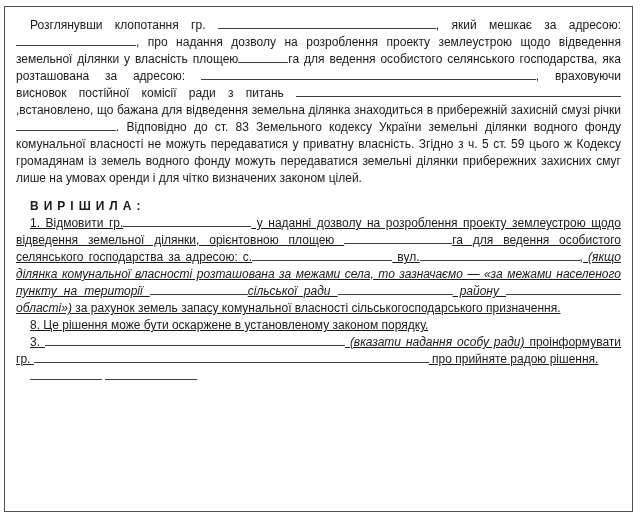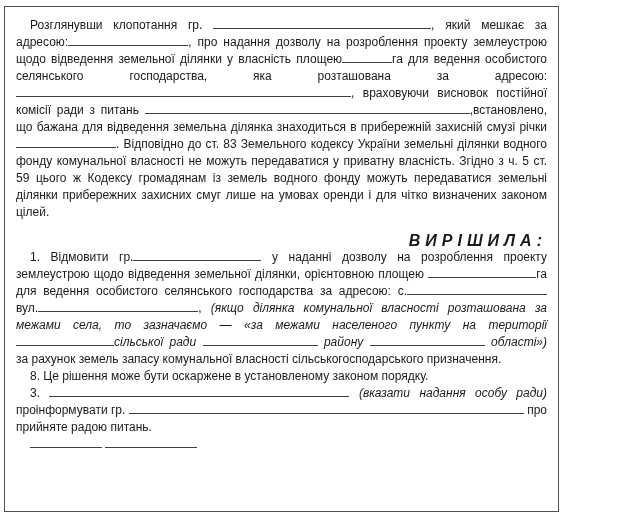--- a/index.html
+++ b/index.html
@@ -7,46 +7,45 @@
     padding: 0;
     width: 640px;
     height: 523px;
     background: #ffffff;
     font-family: "Liberation Sans", sans-serif;
   }
   .page {
     position: absolute;
     left: 4px;
     top: 6px;
-    width: 555px;
+    width: 629px;
     height: 506px;
     box-sizing: border-box;
     border: 1px solid #4f4f4f;
     padding: 10px 11px 10px 11px;
     overflow: hidden;
     color: #1a1a1a;
     font-size: 12px;
     line-height: 17px;
     text-align: justify;
   }
   p.para {
     margin: 0;
     text-indent: 14px;
   }
-  .gap { margin-top: 11px; }
+  .gap { margin-top: 11px; text-decoration: underline; }
   .gap-lg { margin-top: 12px; }
   .resolved {
     margin: 11px 0 0 0;
     padding-left: 14px;
-    font-size: 16px;
+    font-size: 12px;
     font-weight: bold;
     letter-spacing: 5px;
     line-height: 17px;
-    text-align: right;
-    font-style: italic;
+    text-align: left;
   }
   .blank {
     display: inline-block;
     height: 10px;
     max-width: 100%;
     border-bottom: 1px solid #3f3f3f;
     vertical-align: baseline;
   }
   .italic { font-style: italic; }
 </style>
@@ -57,18 +56,18 @@
 
   <p class="para"><span>Розглянувши клопотання гр. </span><span class="blank" style="width: 218px;"></span><span>, який мешкає за адресою:</span><span class="blank" style="width: 120px;"></span><span>, про надання дозволу на розроблення проекту землеустрою щодо відведення земельної ділянки у власність площею</span><span class="blank" style="width: 50px;"></span><span>га для ведення особистого селянського господарства, яка розташована за адресою: </span><span class="blank" style="width: 335px;"></span><span>, враховуючи висновок постійної комісії ради з питань </span><span class="blank" style="width: 325px;"></span><span>,встановлено, що бажана для відведення земельна ділянка знаходиться в прибережній захисній смузі річки </span><span class="blank" style="width: 100px;"></span><span>. Відповідно до ст. 83 Земельного кодексу України земельні ділянки водного фонду комунальної власності не можуть передаватися у приватну власність. Згідно з ч. 5 ст. 59 цього ж Кодексу громадянам із земель водного фонду можуть передаватися земельні ділянки прибережних захисних смуг лише на умовах оренди і для чітко визначених законом цілей.</span></p>
 
 
   <h2 class="resolved">ВИРІШИЛА:</h2>
 
   <p class="para gap"><span>1. Відмовити гр.</span><span class="blank" style="width: 128px;"></span><span> у наданні дозволу на розроблення проекту землеустрою щодо відведення земельної ділянки, орієнтовною площею </span><span class="blank" style="width: 108px;"></span><span>га для ведення особистого селянського господарства за адресою: с.</span><span class="blank" style="width: 140px;"></span><span> вул.</span><span class="blank" style="width: 160px;"></span><span>, </span><span class="italic">(якщо ділянка комунальної власності розташована за межами села, то зазначаємо — «за межами населеного пункту на території </span><span class="blank" style="width: 98px;"></span><span class="italic">сільської ради </span><span class="blank" style="width: 115px;"></span><span class="italic"> району </span><span class="blank" style="width: 115px;"></span><span class="italic"> області»)</span><span> за рахунок земель запасу комунальної власності сільськогосподарського призначення.</span></p>
 
   <p class="para gap"><span>8. Це рішення може бути оскаржене в установленому законом порядку.</span></p>
 
-  <p class="para gap"><span>3. </span><span class="blank" style="width: 300px;"></span><span> </span><span class="italic">(вказати надання особу ради)</span><span> проінформувати гр. </span><span class="blank" style="width: 395px;"></span><span> про прийняте радою питань.</span></p>
+  <p class="para gap"><span>3. </span><span class="blank" style="width: 300px;"></span><span> </span><span class="italic">(вказати надання особу ради)</span><span> проінформувати гр. </span><span class="blank" style="width: 395px;"></span><span> про прийняте радою рішення.</span></p>
 
 
   <p class="para gap-lg"><span class="blank" style="width: 72px;"></span><span> </span><span class="blank" style="width: 92px;"></span></p>
 
 </div>
 
 </body></html>

